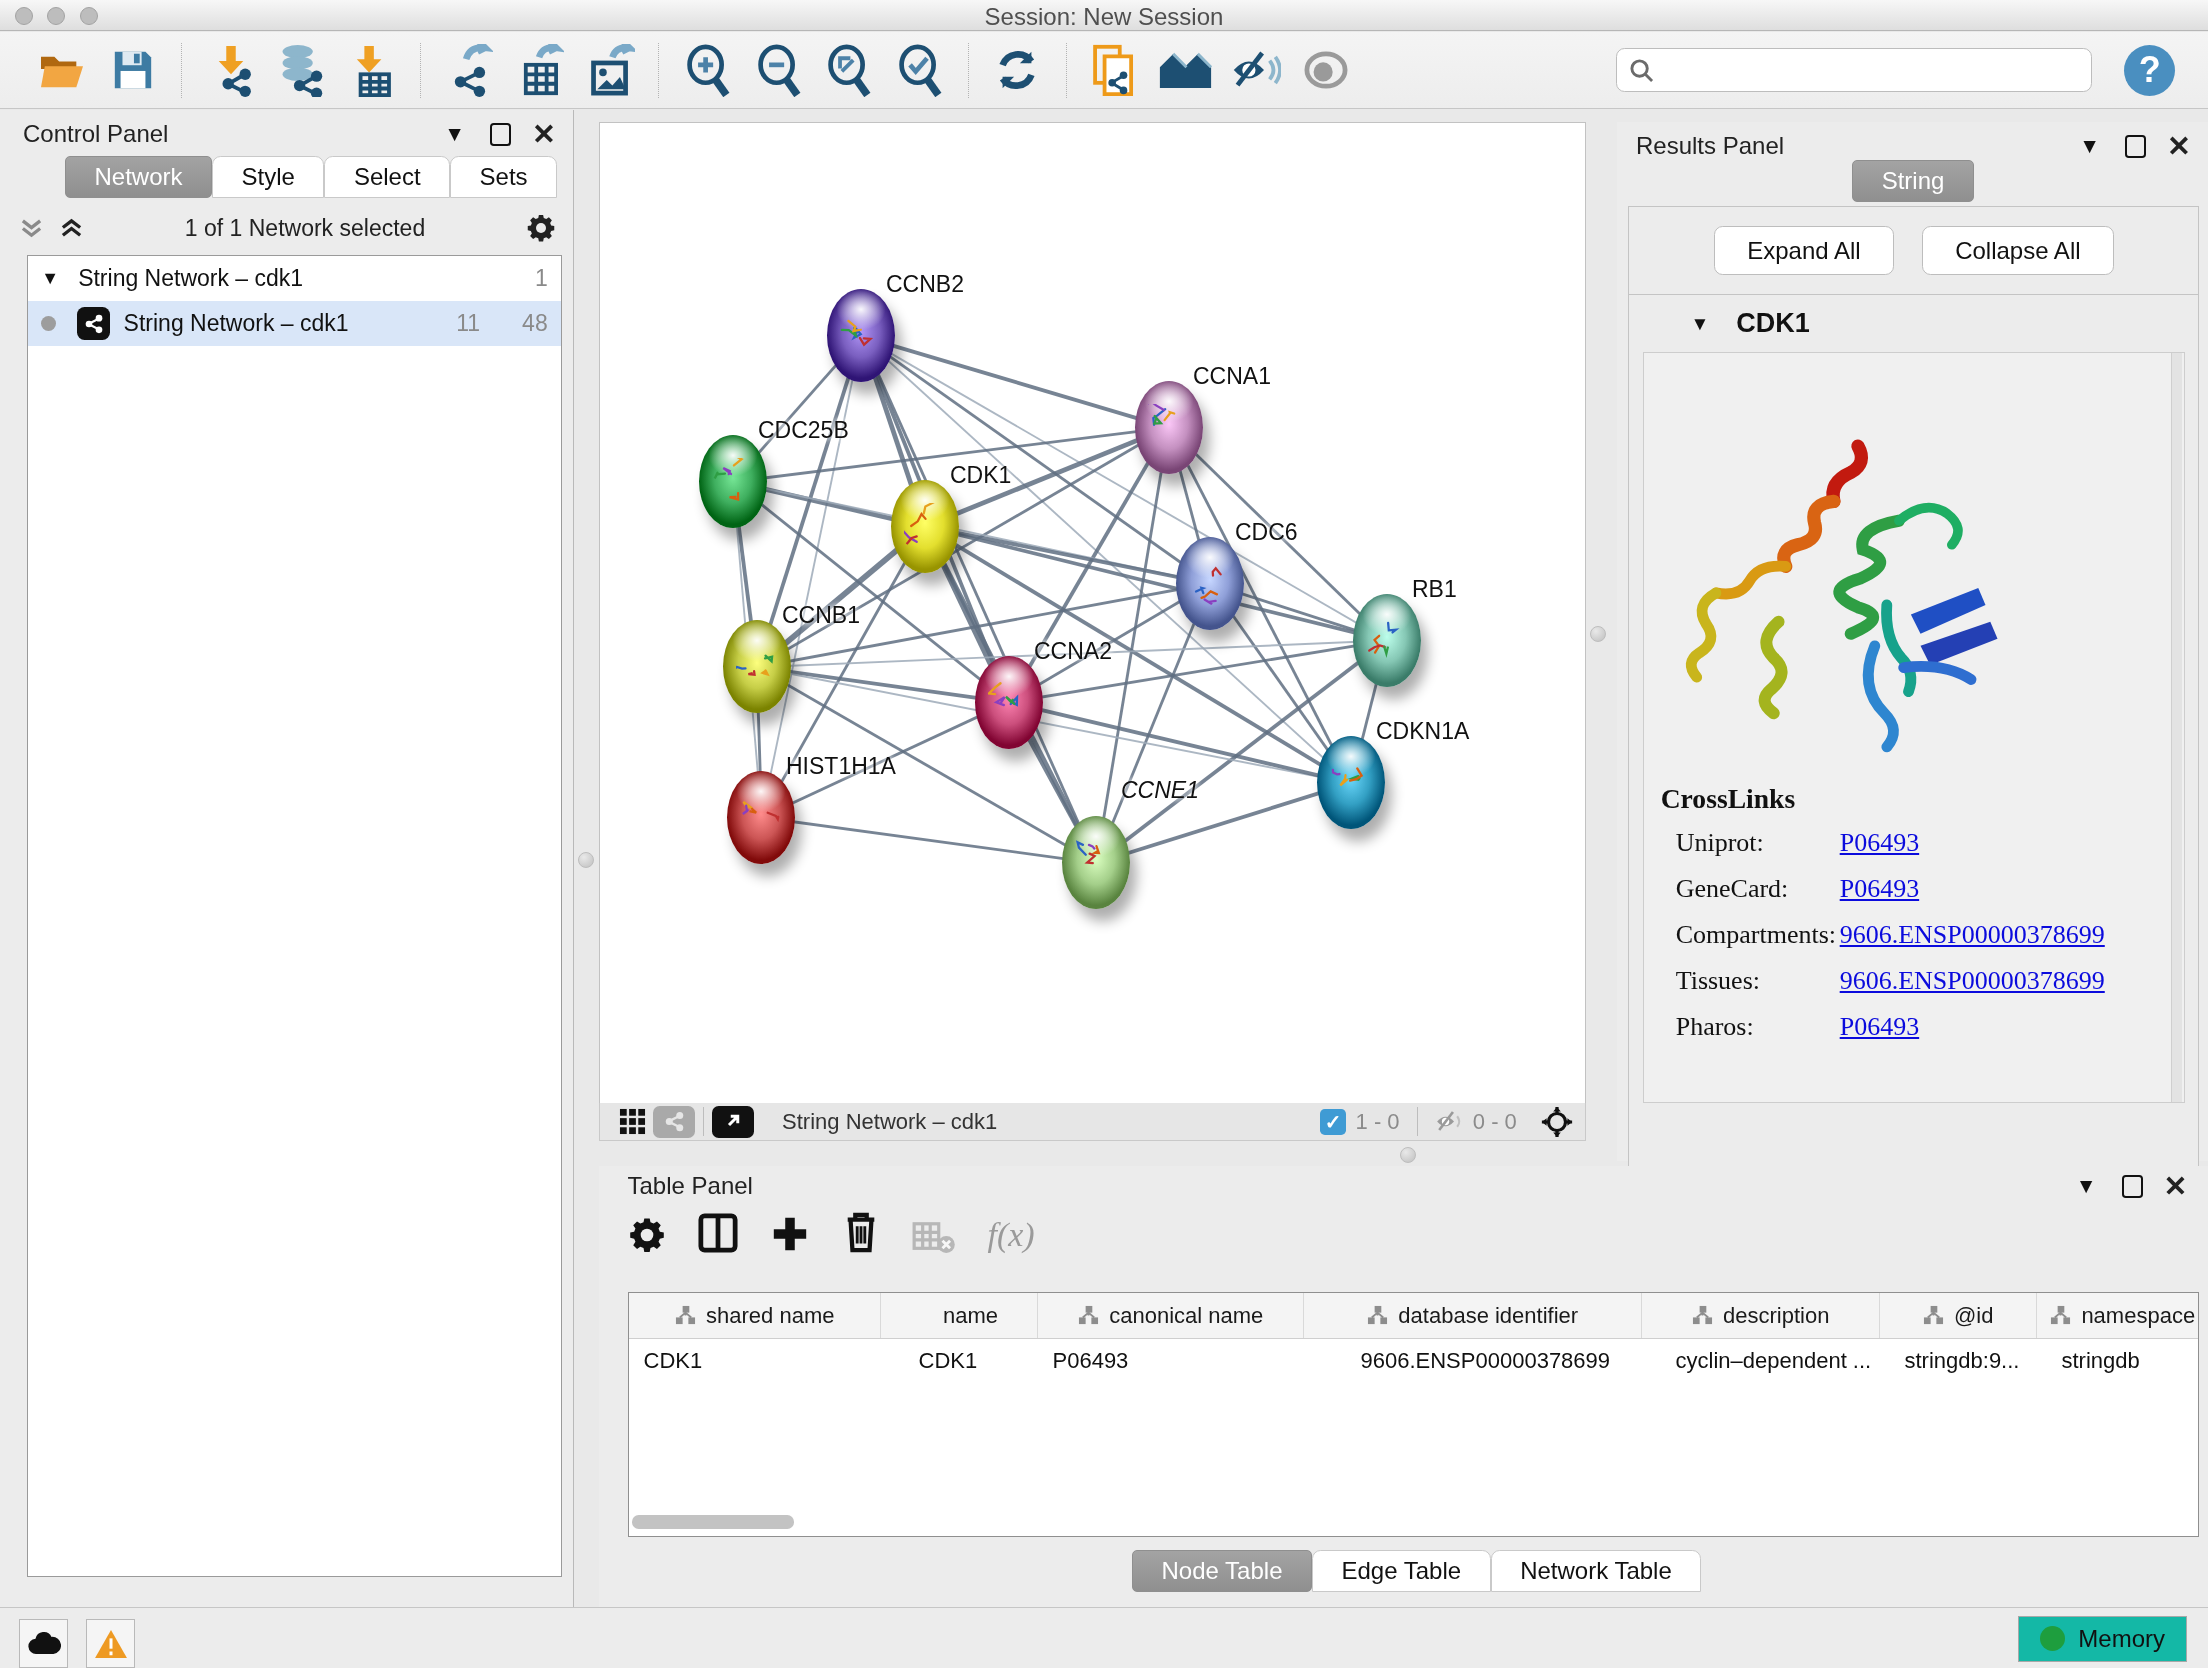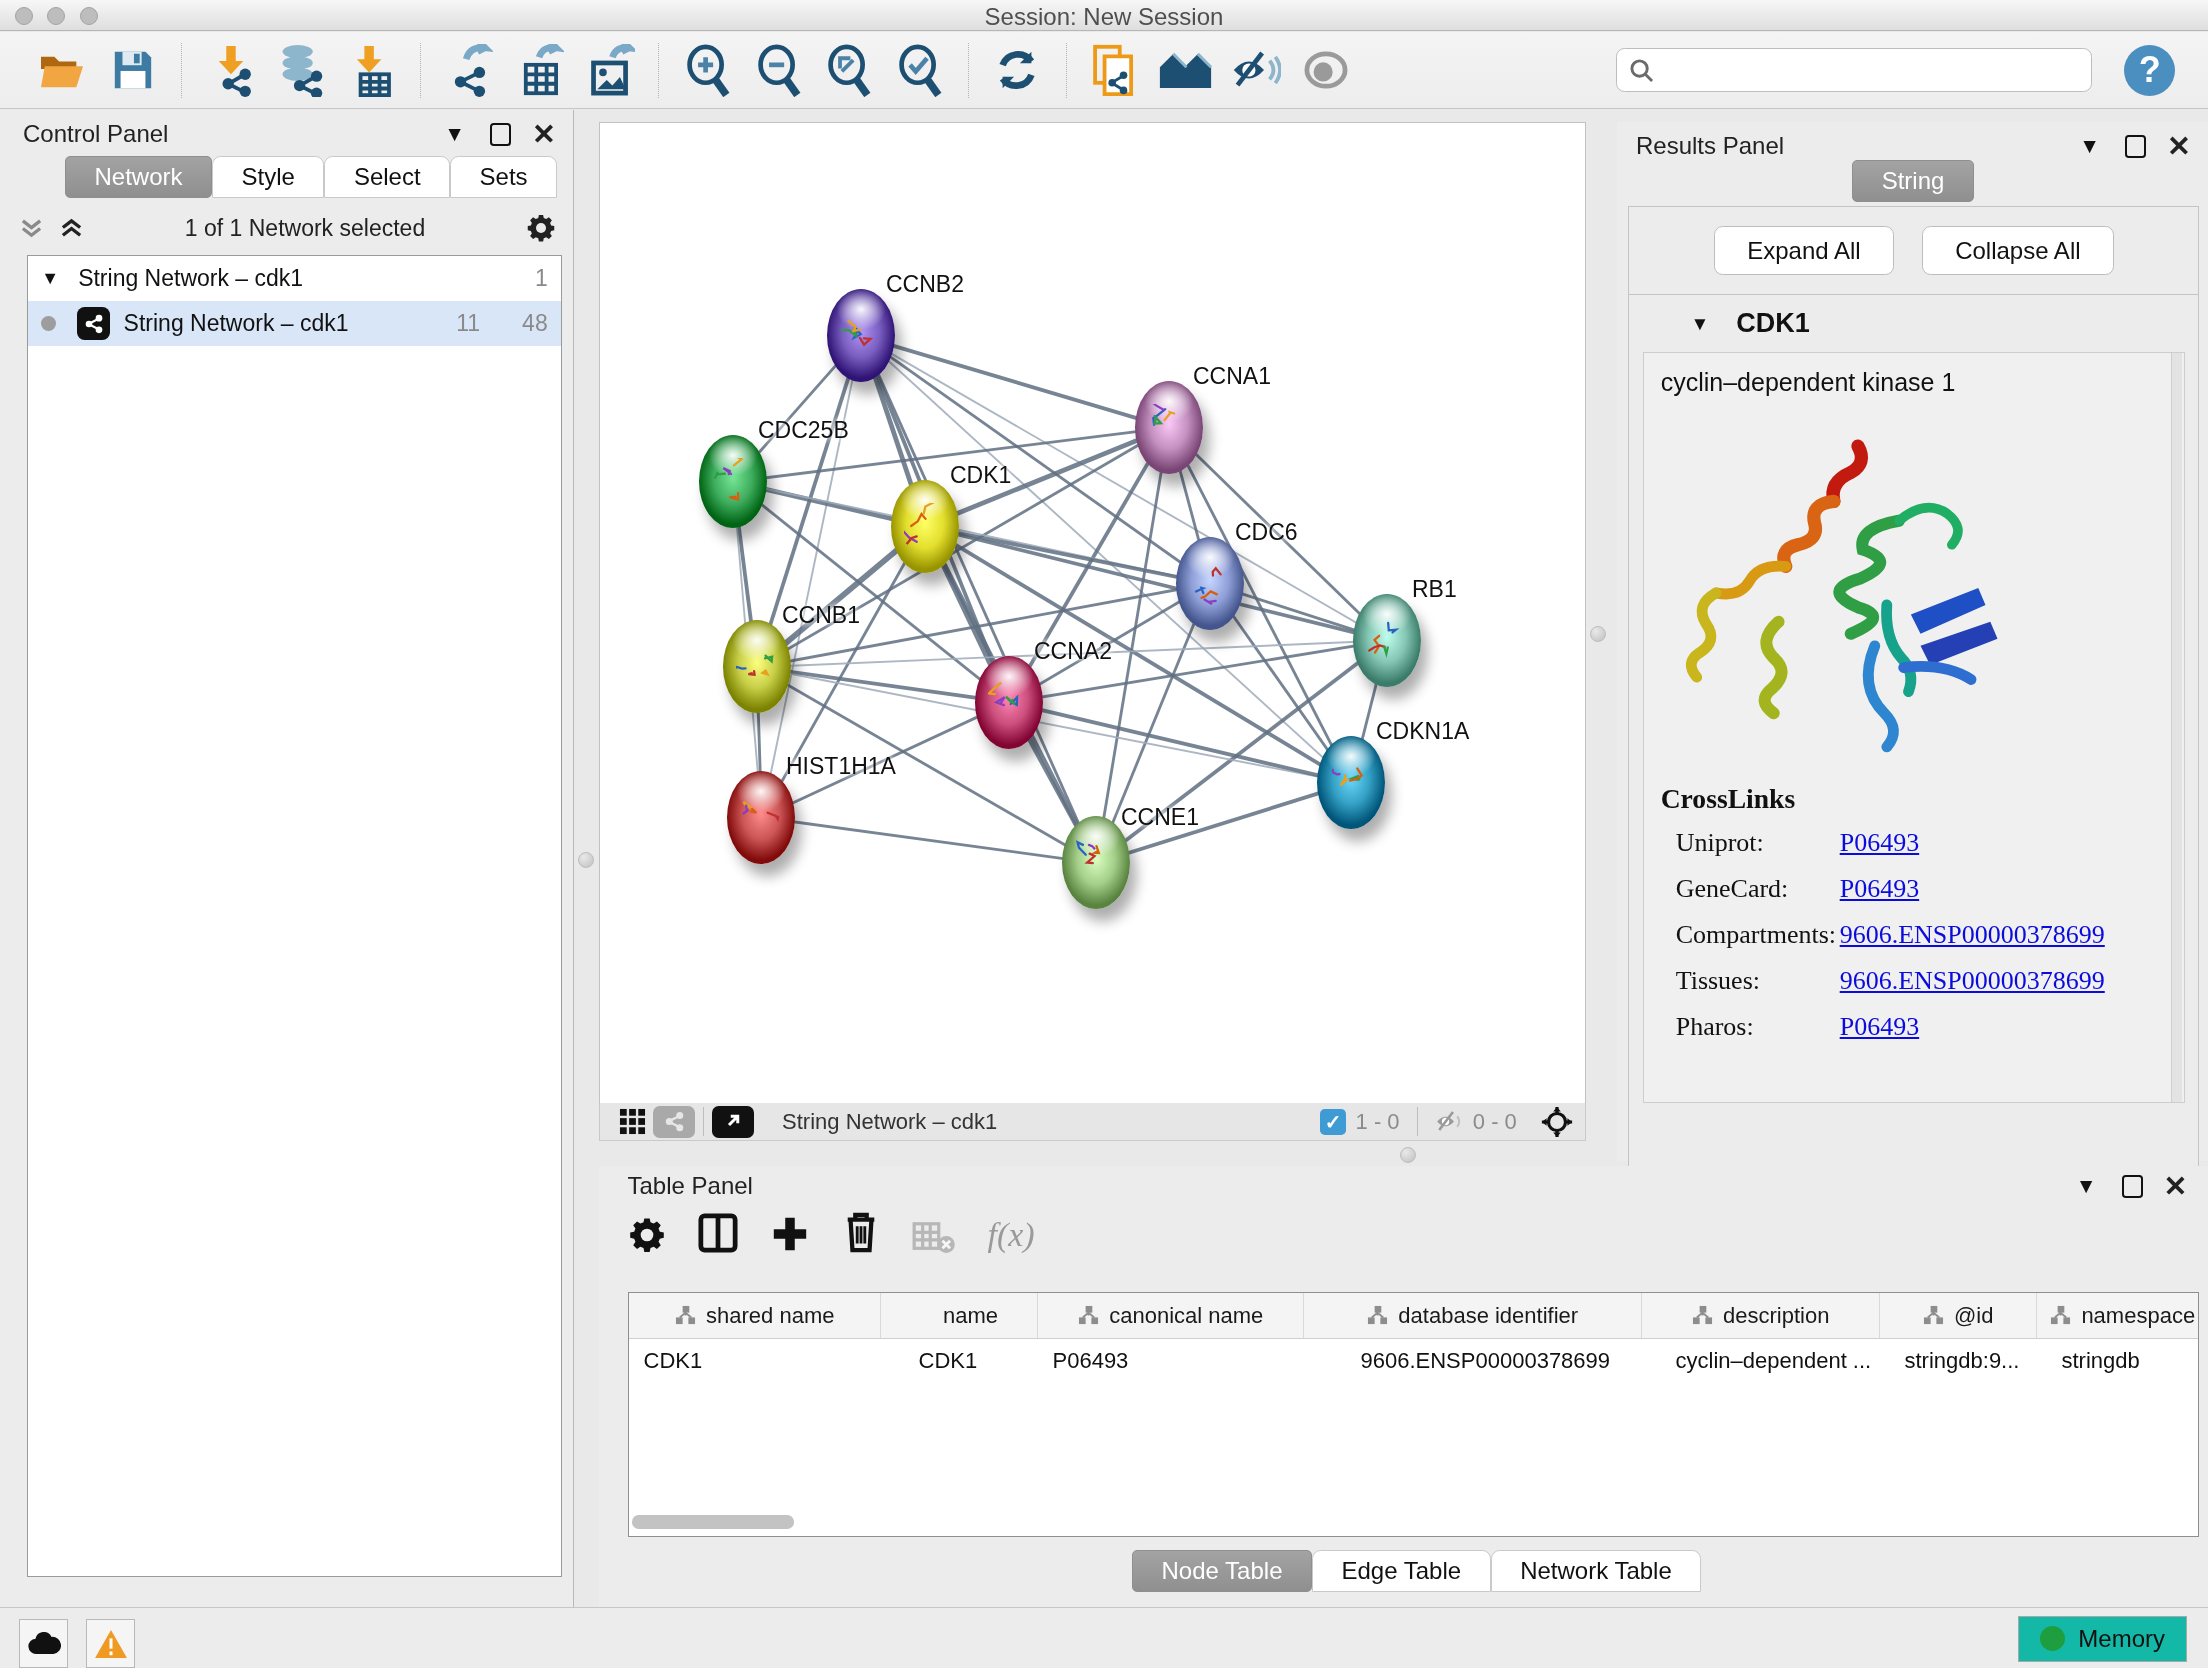--- a/index.html
+++ b/index.html
@@ -478,21 +478,21 @@
         </div>
         <span class="node-label" style="left: 186px; top: 630px;">HIST1H1A</span>
         <div class="node" style="left: 462px; top: 693px; background: radial-gradient(58% 36% at 50% 22%, rgba(255, 255, 255, 0.95), rgba(255, 255, 255, 0) 62%), radial-gradient(50% 50% at 50% 46%, rgb(219, 255, 193) 0%, rgb(164, 207, 138) 55%, rgb(89, 132, 63) 100%);">
           <svg width="42" height="51" viewBox="0 0 44 54">
             <path d="M19.5 9.4 l1.4 1.4 l-2.6 -3.0 l-3.8 -1.6" stroke="#8a3fc0" stroke-width="2.4" fill="none" stroke-linecap="round"></path>
             <path d="M22.5 7.6 l2.5 7.3 l-4.2 -0.3 l3.4 -1.9" stroke="#d85f0f" stroke-width="2.4" fill="none" stroke-linecap="round"></path>
             <path d="M15.2 15.5 l5.3 2.6 l-7.9 6.9 l6.0 0.6" stroke="#c03030" stroke-width="2.4" fill="none" stroke-linecap="round"></path>
             <path d="M11.2 16.7 l-7.3 -7.6 l-1.4 -5.6 l5.7 2.7" stroke="#2a62c4" stroke-width="2.4" fill="none" stroke-linecap="round"></path>
           </svg>
         </div>
-        <span class="node-label" style="left: 521px; top: 681px;">CCNE1</span>
+        <span class="node-label" style="left: 521px; top: 654px; font-style: italic;">CCNE1</span>
       </div>
   </div>
   <div class="net-toolbar">
     <div class="mini-btn">
       <svg width="27" height="27" viewBox="0 0 28 28">
         <g fill="#111">
             <rect x="1" y="1" width="7" height="7"></rect>
             <rect x="10.5" y="1" width="7" height="7"></rect>
             <rect x="20" y="1" width="7" height="7"></rect>
         <rect x="1" y="10.5" width="7" height="7"></rect>
@@ -554,21 +554,20 @@
     <div class="rp-box">
       <div class="rp-buttons">
         <button class="rp-btn">Expand All</button>
         <button class="rp-btn">Collapse All</button>
       </div>
       <div class="rp-section-head">
         <span style="margin:0 27px 0 61px; font-size:19px;">▼</span>
         <span>CDK1</span>
       </div>
       <div class="rp-body">
-        <div class="rp-desc">cyclin–dependent kinase 1</div>
 
         <svg width="361" height="361" viewBox="0 0 300 300" style="position:absolute; left:19px; top:57px;">
           <g fill="none" stroke-linecap="round">
             <path d="M162 30 q8 14 -6 22 q-18 8 -14 24" stroke="#c21a0f" stroke-width="11"></path>
             <path d="M142 76 q-20 2 -16 18 q4 14 -14 18 q-16 4 -10 18" stroke="#d96413" stroke-width="11"></path>
             <path d="M102 130 q-22 -2 -30 12 q-8 14 -28 10" stroke="#d99a13" stroke-width="9"></path>
             <path d="M44 152 q-18 10 -8 26 q10 14 -6 24 q-12 8 -2 20" stroke="#c9b51c" stroke-width="9"></path>
             <path d="M96 176 q-18 16 -4 30 q14 12 -2 26 q-12 10 2 20" stroke="#a4b41e" stroke-width="10"></path>
             <path d="M196 92 q-34 6 -30 24 q30 10 -2 24 q-34 10 -2 24 q28 8 -6 22" stroke="#2f9e44" stroke-width="10"></path>
             <path d="M196 92 q22 -18 40 -6 q16 12 4 26" stroke="#1fae63" stroke-width="8"></path>

